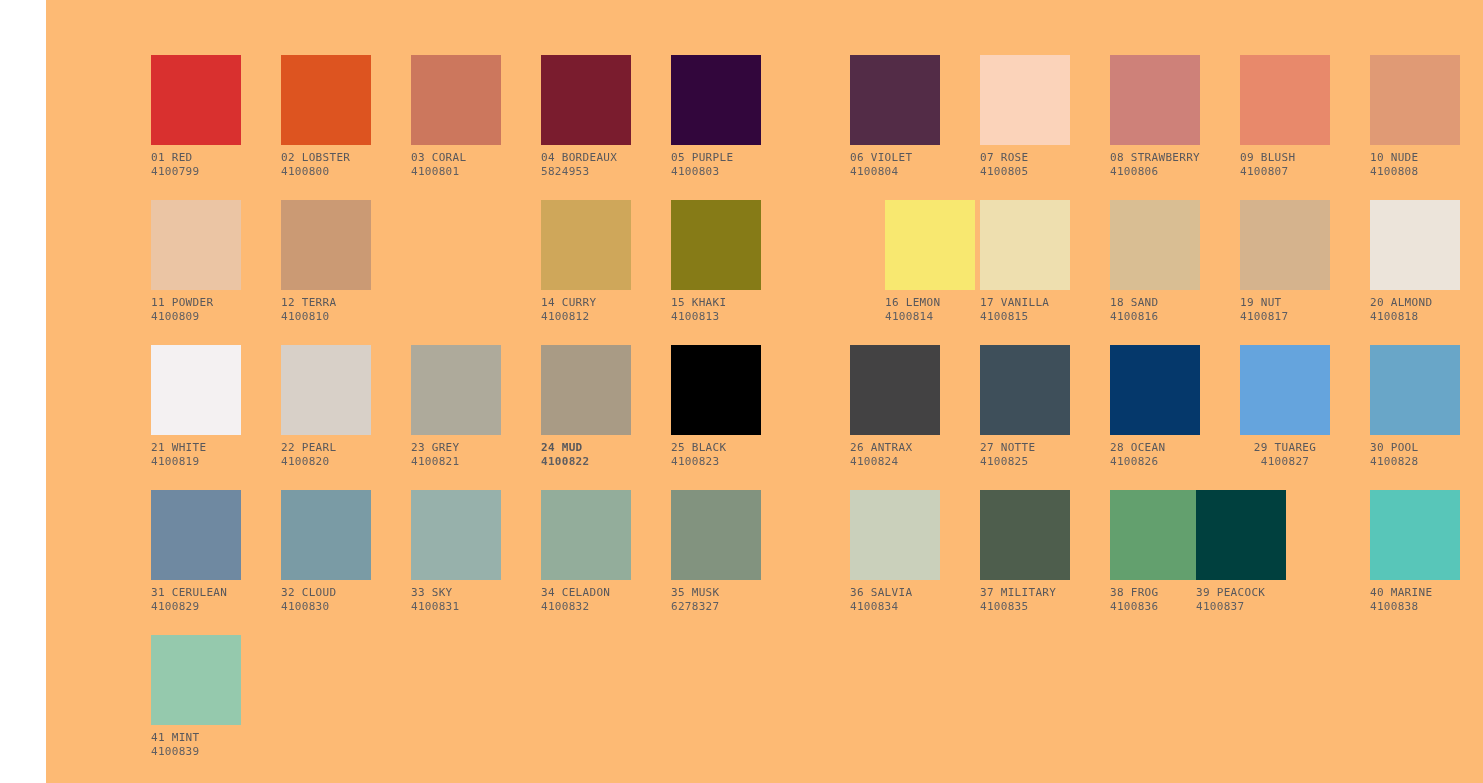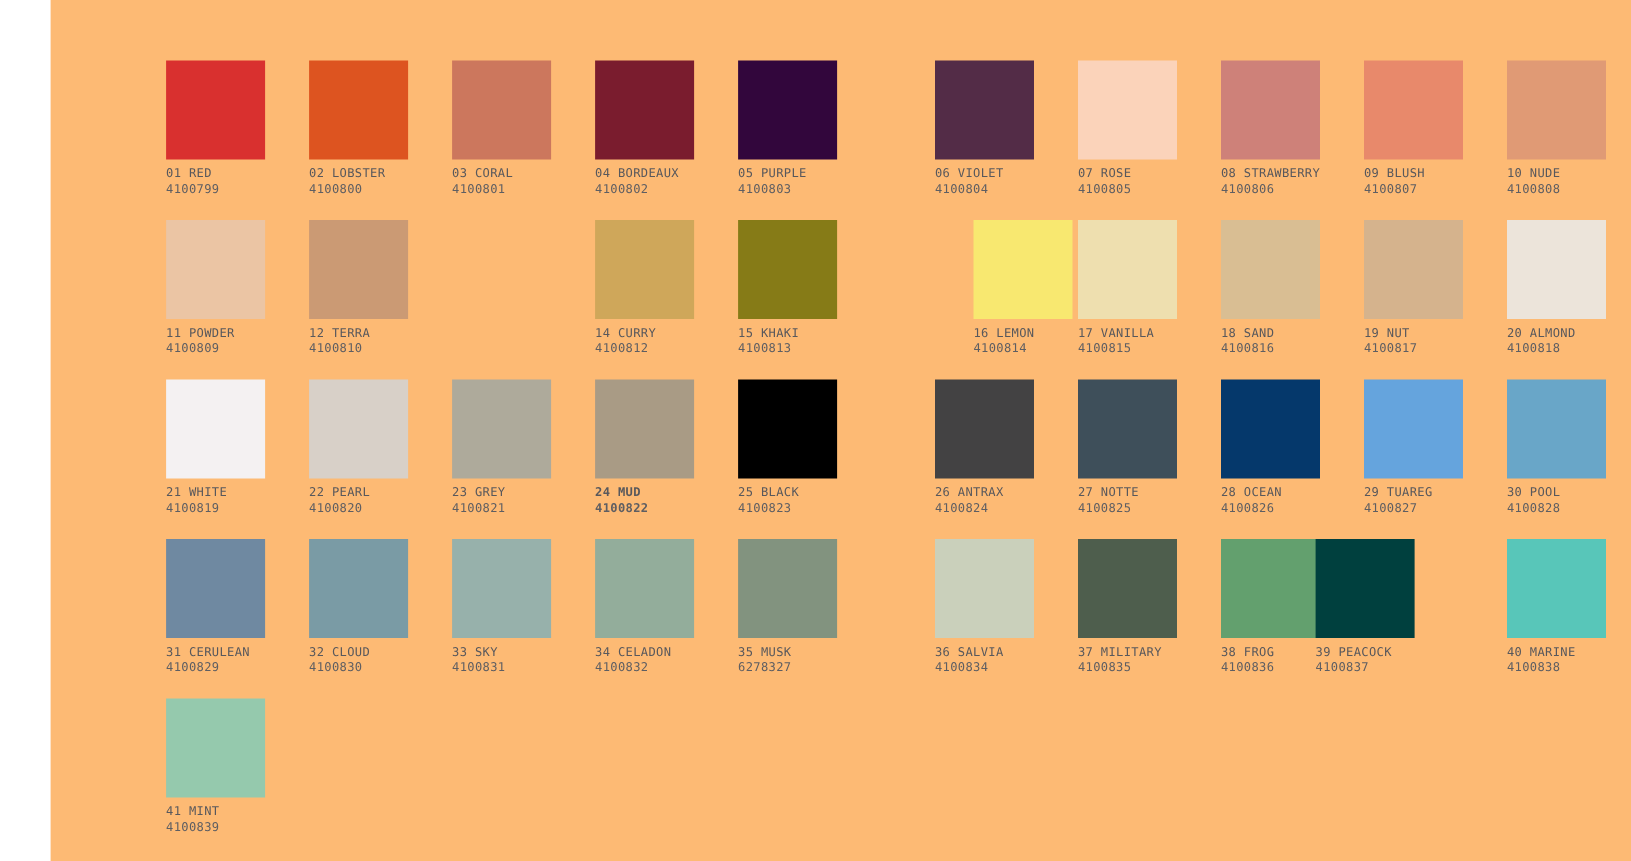--- a/index.html
+++ b/index.html
@@ -71,21 +71,21 @@
       <span class="swatch-chip" style="background: rgb(204, 119, 93);"></span>
       <div class="swatch-labels">
         <span class="swatch-name">03 CORAL</span>
         <span class="swatch-code">4100801</span>
       </div>
     </div>
     <div class="swatch-cell" style="left: 495px; top: 55px;">
       <span class="swatch-chip" style="background: rgb(122, 28, 46);"></span>
       <div class="swatch-labels">
         <span class="swatch-name">04 BORDEAUX</span>
-        <span class="swatch-code">4100802</span>
+        <span class="swatch-code">5824953</span>
       </div>
     </div>
     <div class="swatch-cell" style="left: 625px; top: 55px;">
       <span class="swatch-chip" style="background: rgb(50, 6, 60);"></span>
       <div class="swatch-labels">
         <span class="swatch-name">05 PURPLE</span>
         <span class="swatch-code">4100803</span>
       </div>
     </div>
     <div class="swatch-cell" style="left: 804px; top: 55px;">
@@ -235,21 +235,21 @@
         <span class="swatch-code">4100825</span>
       </div>
     </div>
     <div class="swatch-cell" style="left: 1064px; top: 345px;">
       <span class="swatch-chip" style="background: rgb(5, 56, 107);"></span>
       <div class="swatch-labels">
         <span class="swatch-name">28 OCEAN</span>
         <span class="swatch-code">4100826</span>
       </div>
     </div>
-    <div class="swatch-cell" style="left: 1194px; top: 345px;">
+    <div class="swatch-cell" style="left: 1194px; top: 345px; text-align: center;">
       <span class="swatch-chip" style="background: rgb(101, 164, 221);"></span>
       <div class="swatch-labels">
         <span class="swatch-name">29 TUAREG</span>
         <span class="swatch-code">4100827</span>
       </div>
     </div>
     <div class="swatch-cell" style="left: 1324px; top: 345px;">
       <span class="swatch-chip" style="background: rgb(105, 166, 200);"></span>
       <div class="swatch-labels">
         <span class="swatch-name">30 POOL</span>

